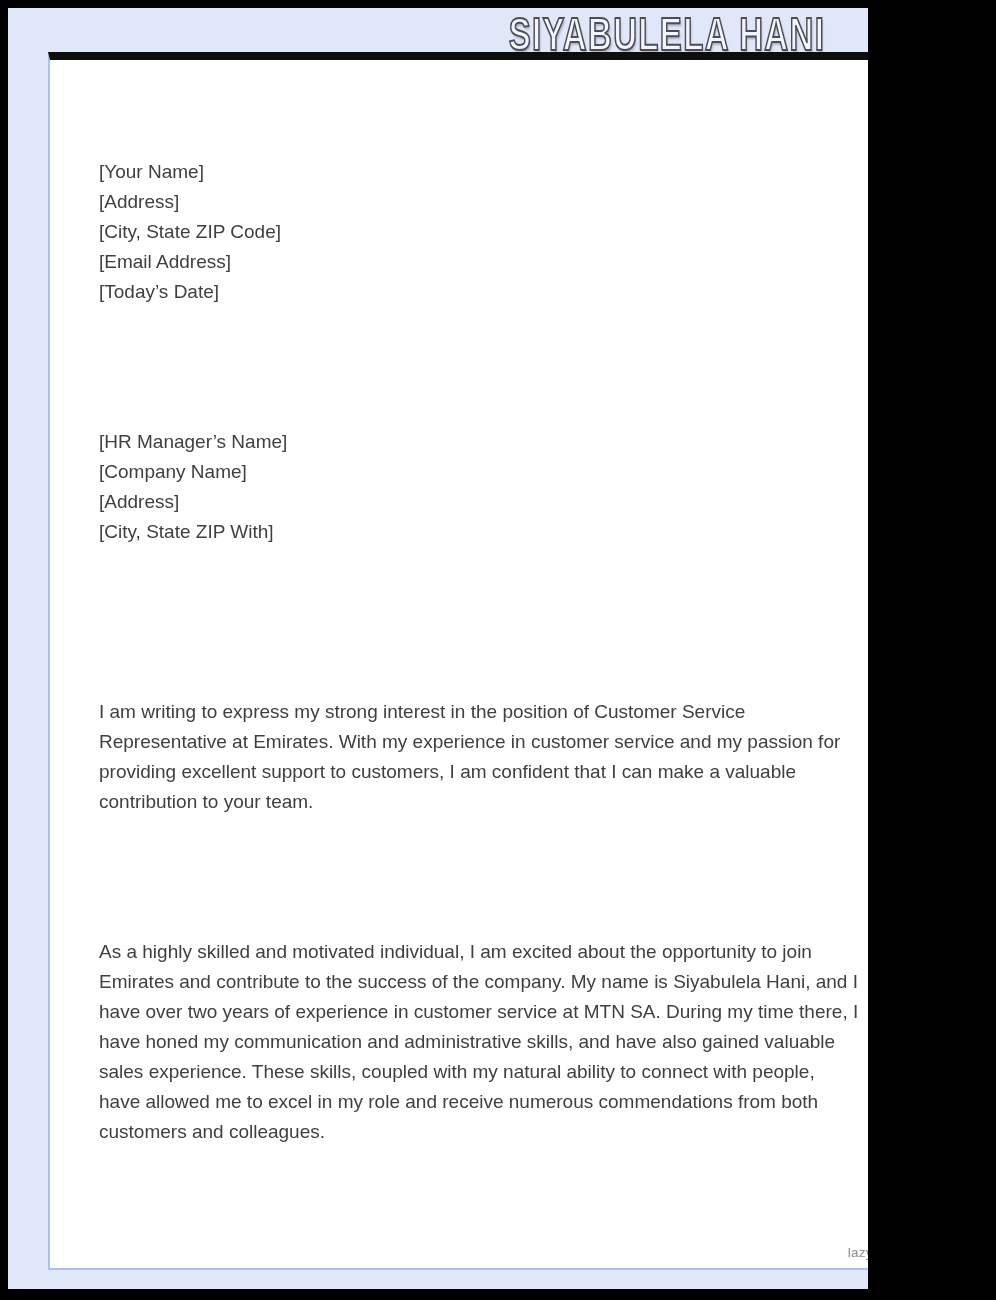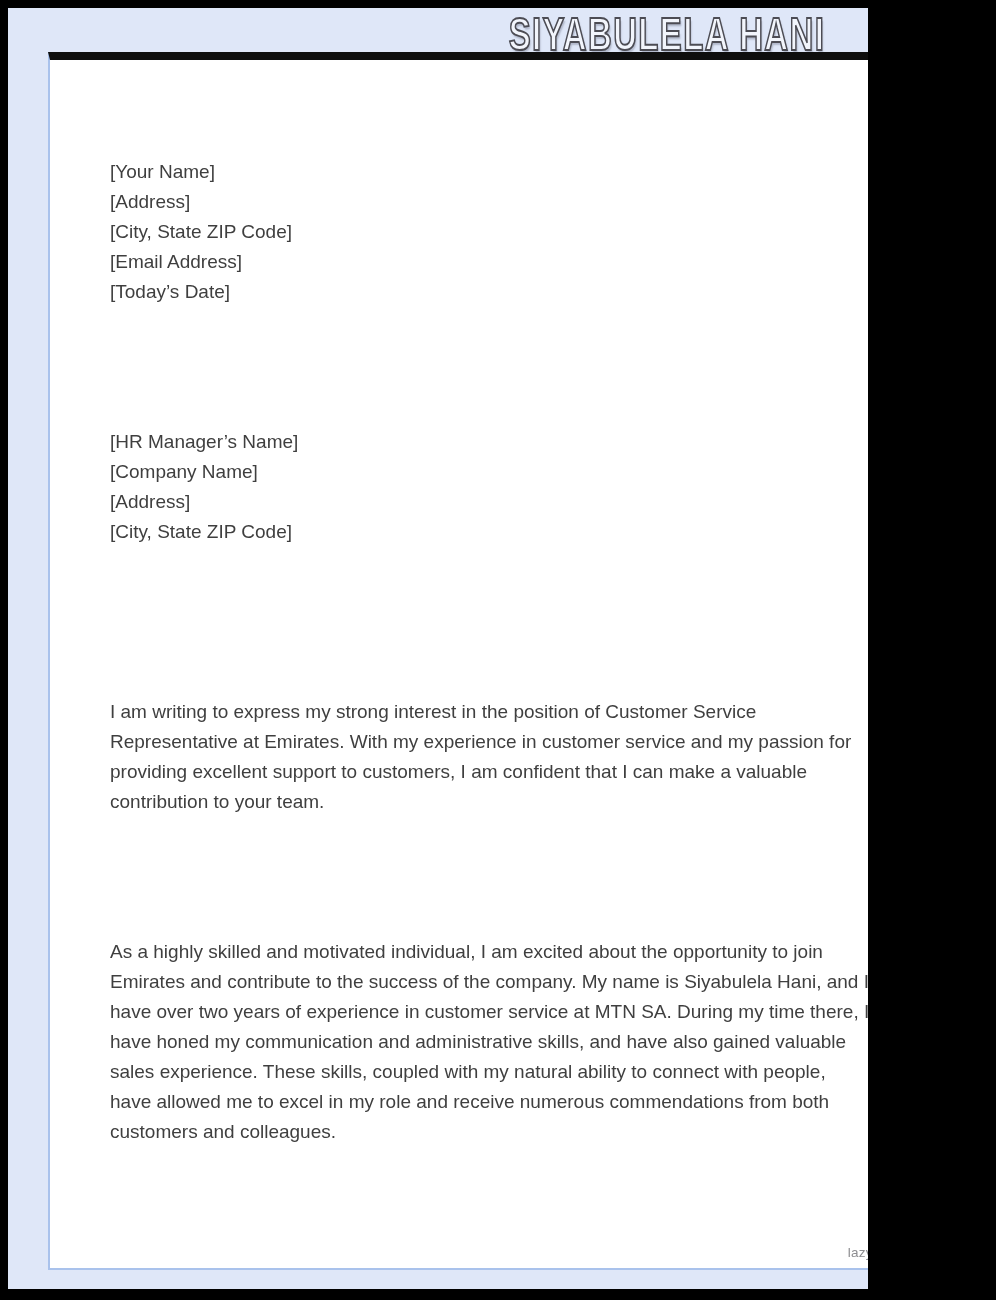--- a/index.html
+++ b/index.html
@@ -36,21 +36,20 @@
   }
   
   .page {
     position: absolute;
     left: 40px; top: 44px;
     width: 898px; height: 1218px;
     background: #ffffff;
     border: 2px solid #a9c2ec;
     border-top: 8px solid #0e0e0e;
     overflow: visible;
-    padding-left: 11px;
   }
   .letter {
     padding: 37px 50px 0 49px;
     font-size: 19px;
     line-height: 30px;
     color: #3f3f3f;
     white-space: pre;
   }
   .block { margin: 0; }
   .block + .block { margin-top: 30px; }
@@ -78,21 +77,21 @@
     <div class="letter">
       <p class="block">[Your Name]
 [Address]
 [City, State ZIP Code]
 [Email Address]
 [Today’s Date]</p>
 
       <p class="block">[HR Manager’s Name]
 [Company Name]
 [Address]
-[City, State ZIP Code]</p>
+[City, State ZIP With]</p>
 
 
       <p class="block">I am writing to express my strong interest in the position of Customer Service
 Representative at Emirates. With my experience in customer service and my passion for
 providing excellent support to customers, I am confident that I can make a valuable
 contribution to your team.</p>
 
       <p class="block">As a highly skilled and motivated individual, I am excited about the opportunity to join
 Emirates and contribute to the success of the company. My name is Siyabulela Hani, and I
 have over two years of experience in customer service at MTN SA. During my time there, I

